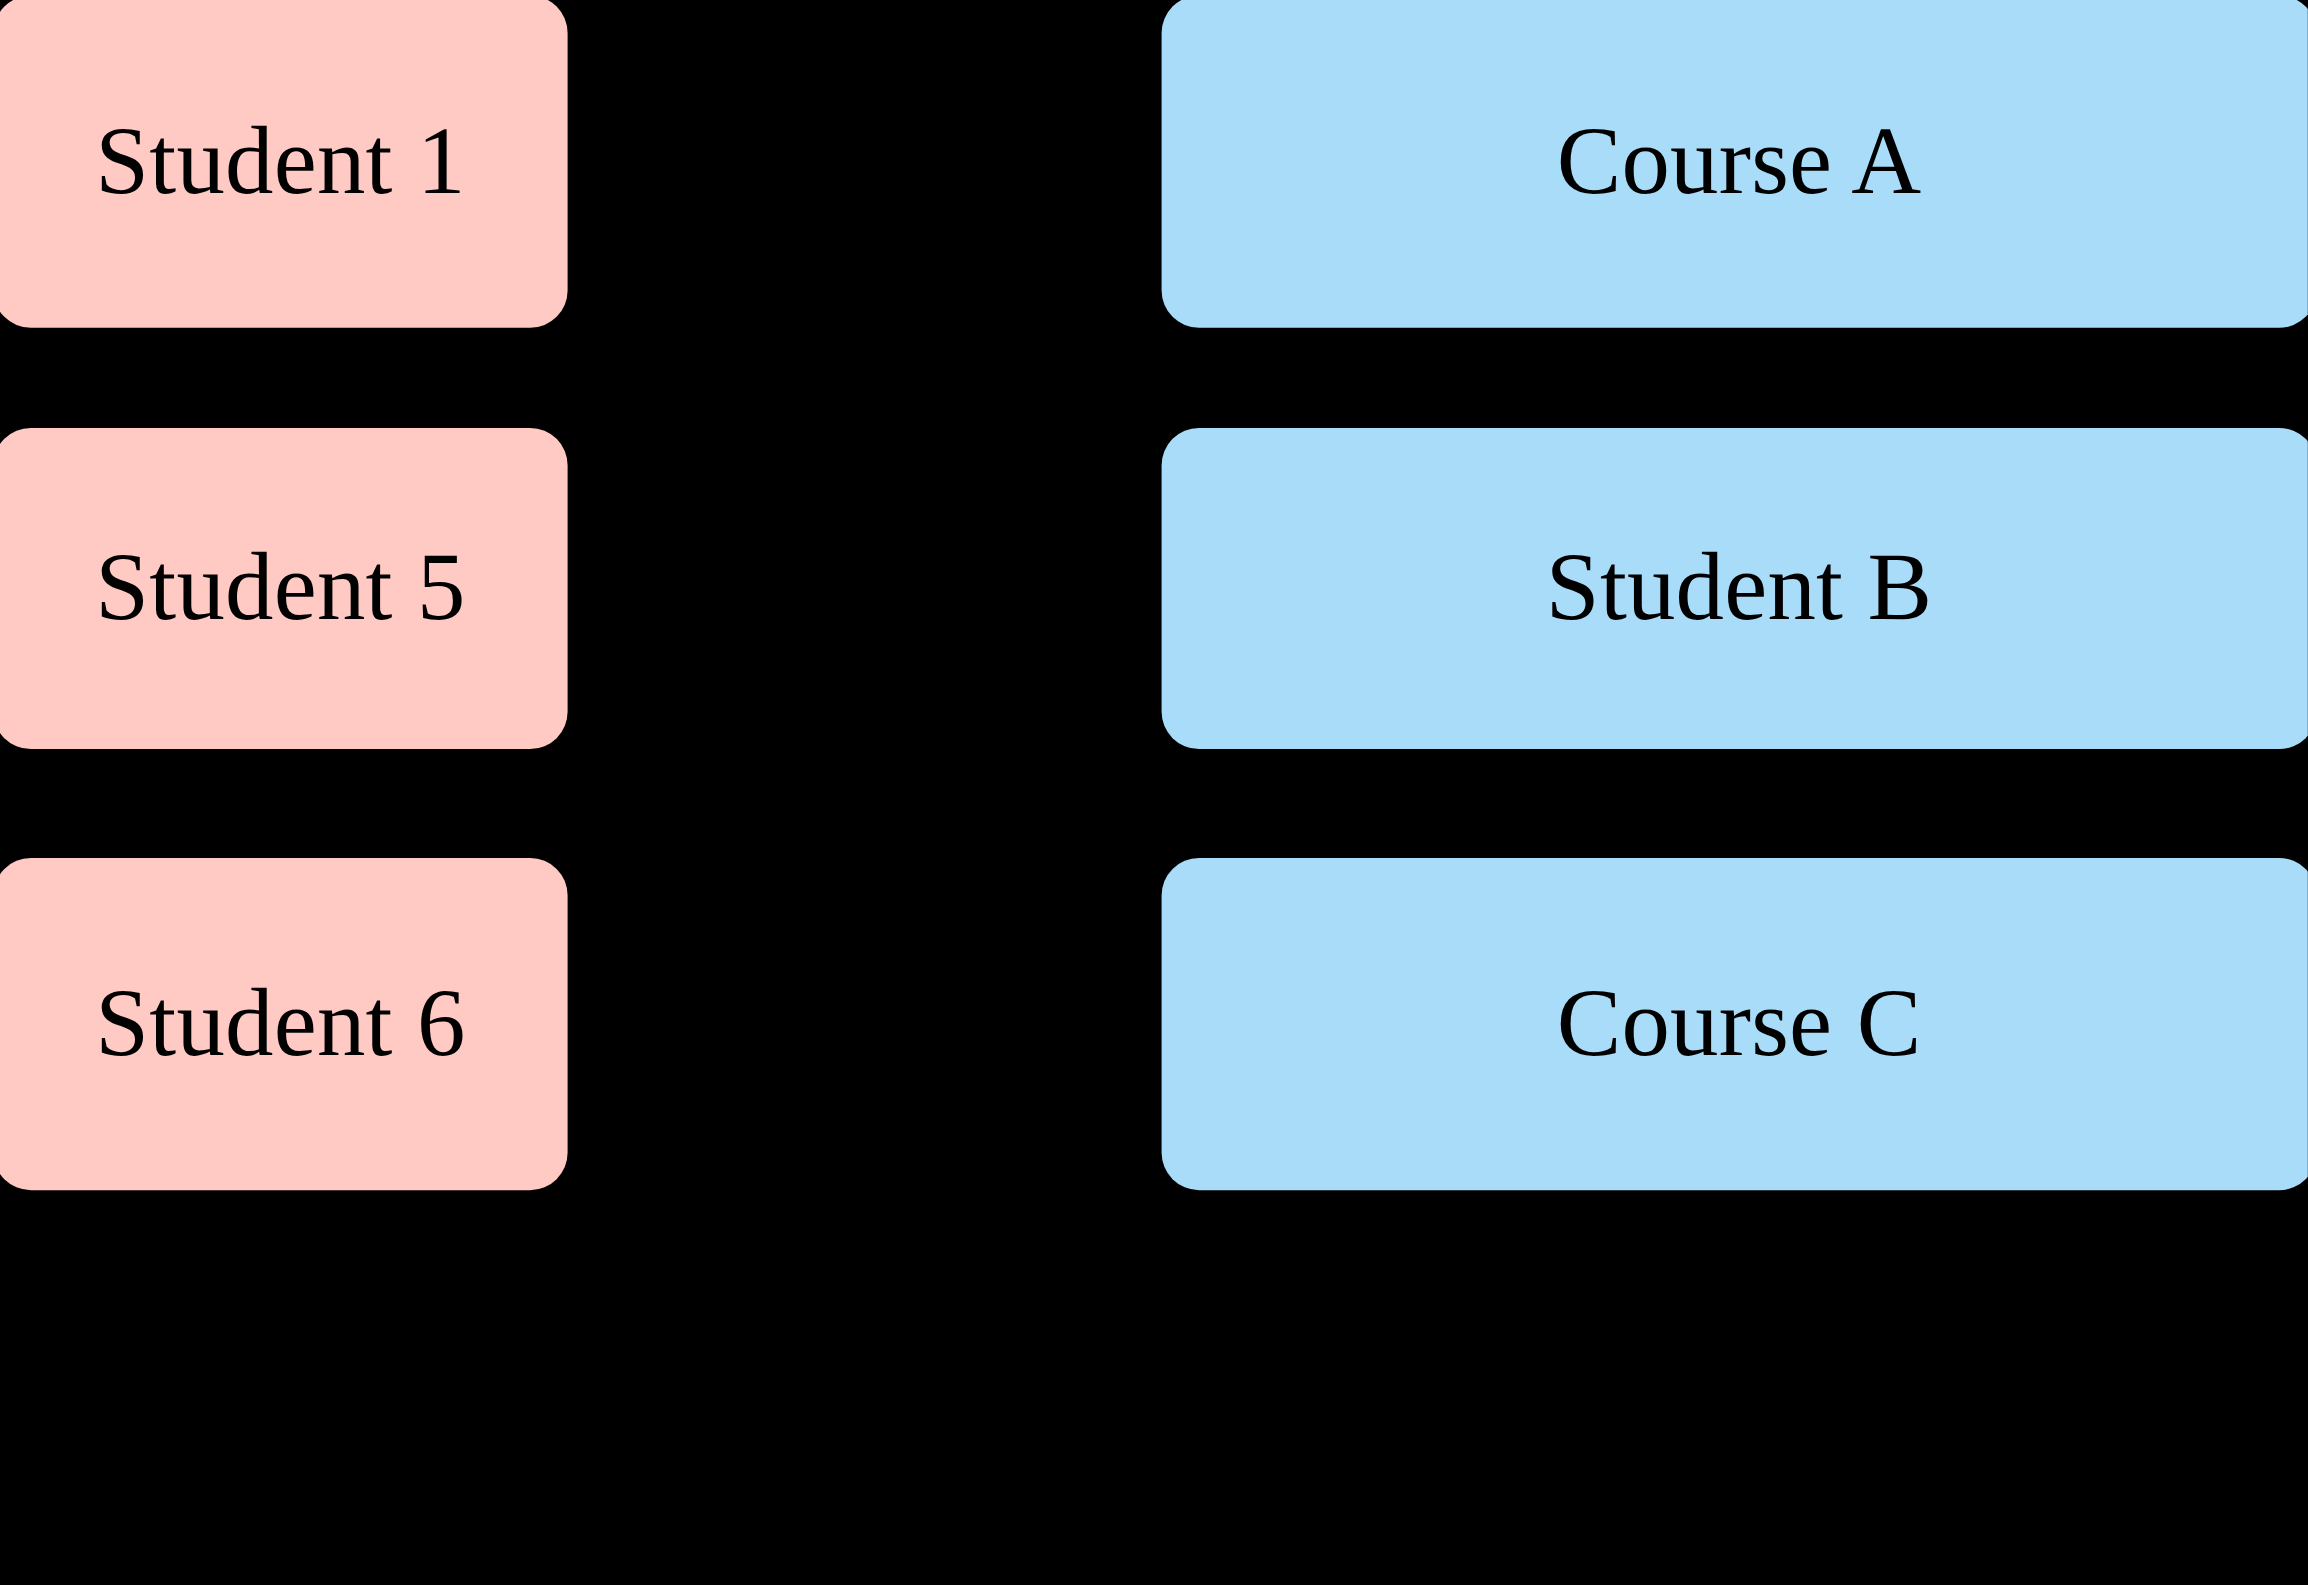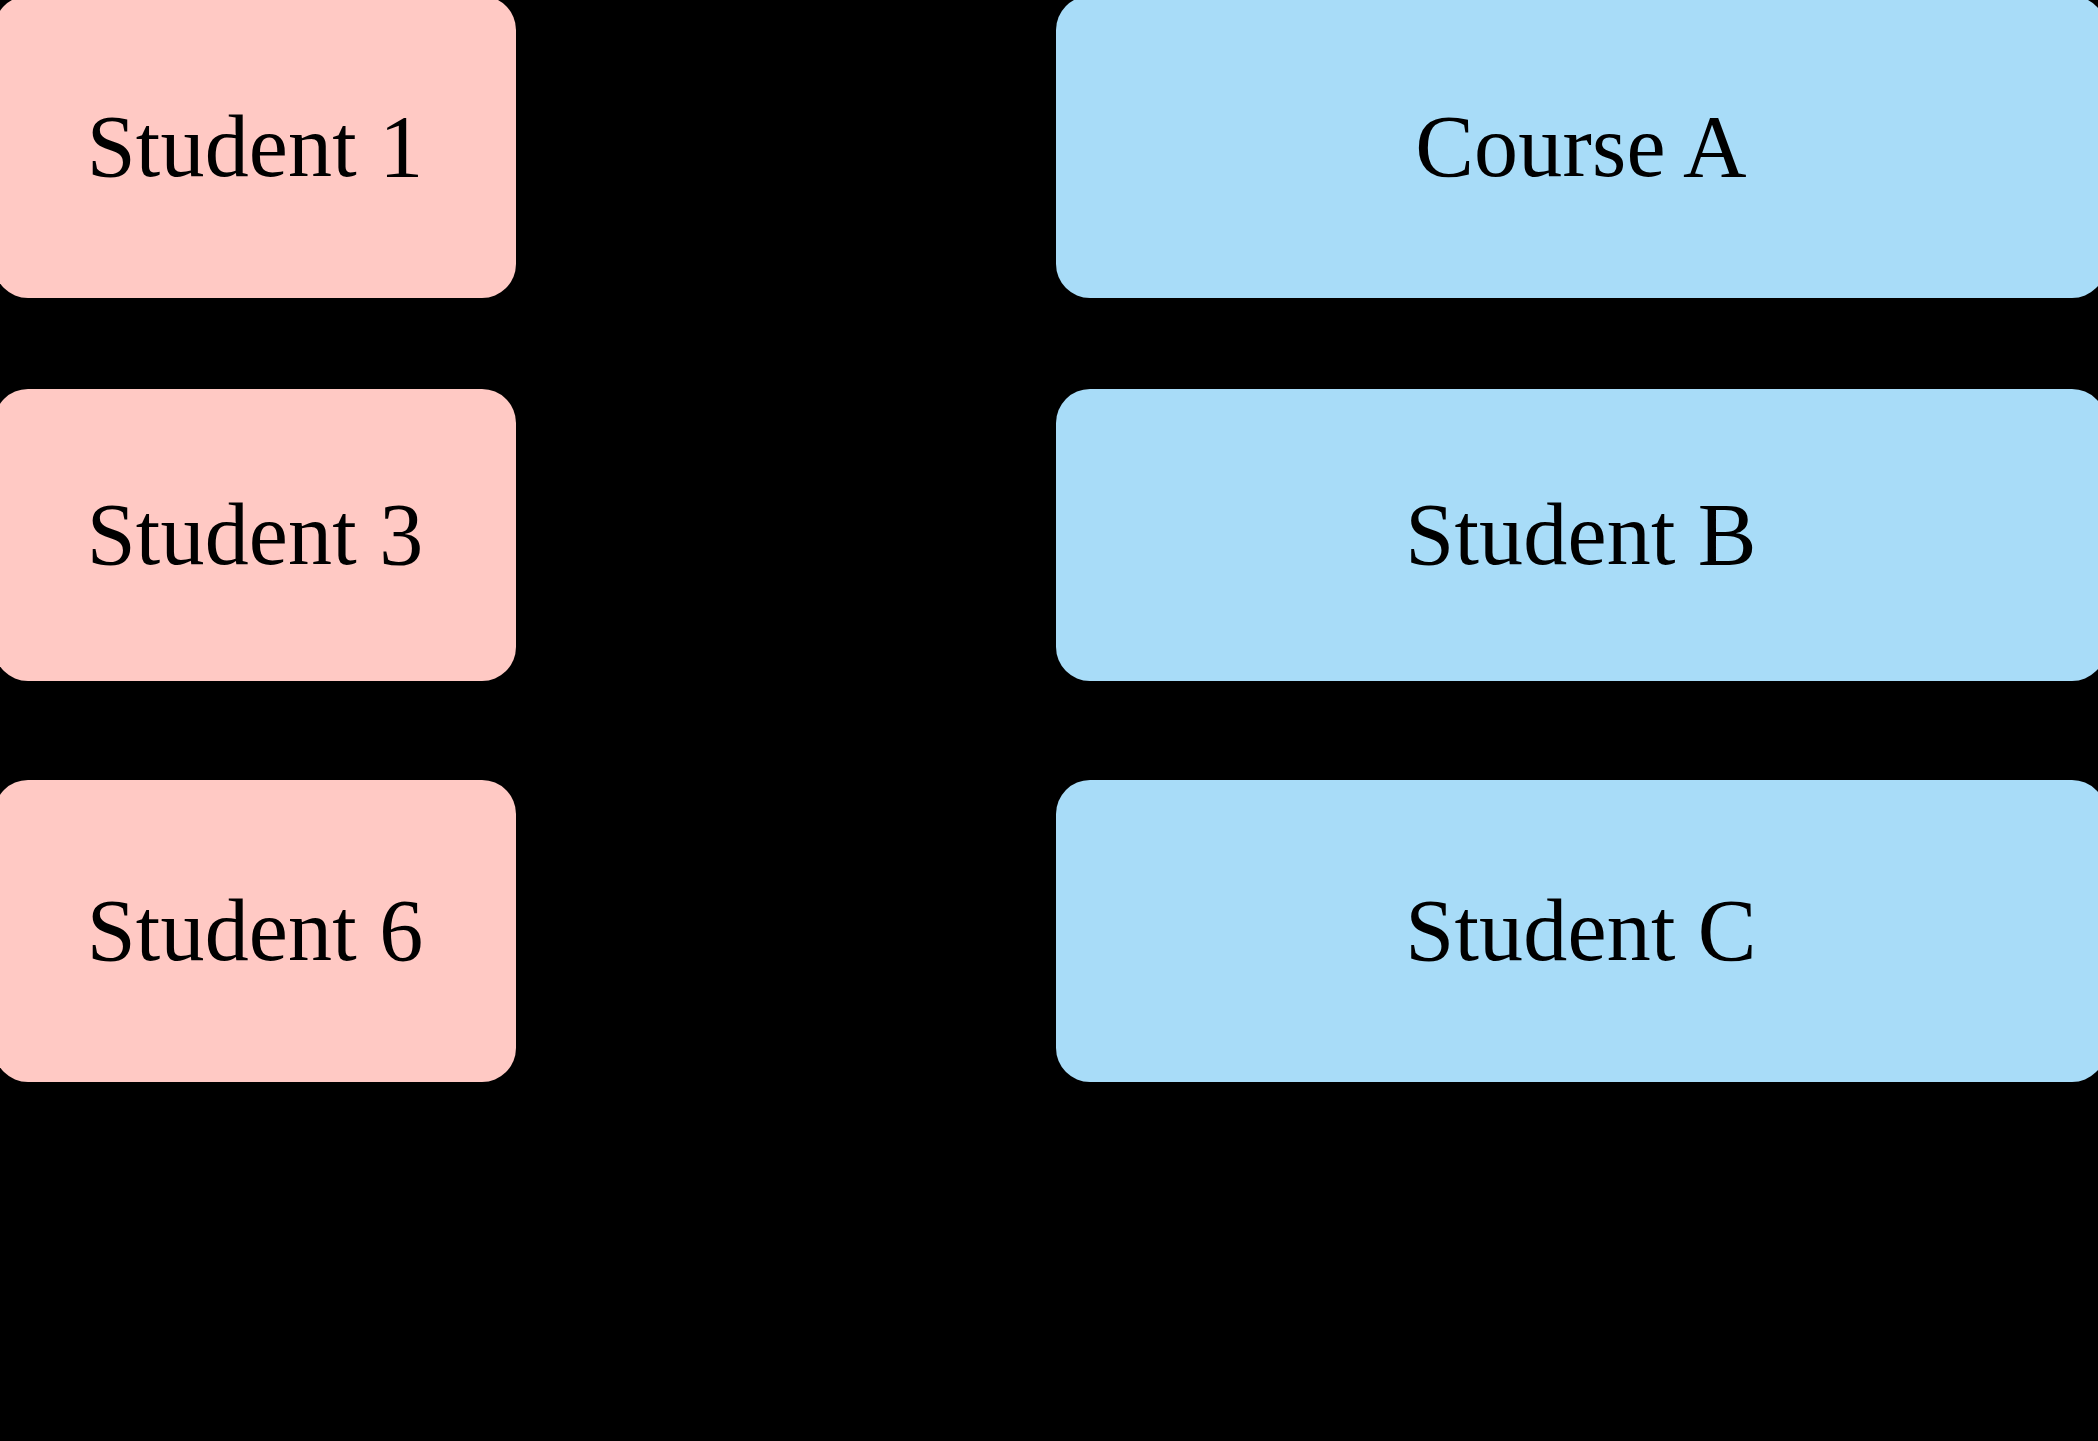--- a/index.html
+++ b/index.html
@@ -79,32 +79,32 @@
     <g>
       <line x1="1430" y1="1252" x2="528" y2="1252" stroke="#000" stroke-width="9" marker-end="url(#ahbig)"></line>
     </g>
   </svg>
 
   <div class="node student" id="node-student-1">
     <span class="node-label">Student 1</span>
   </div>
 
   <div class="node student" id="node-student-2">
-    <span class="node-label">Student 3</span>
+    <span class="node-label">Student 5</span>
   </div>
 
   <div class="node student" id="node-student-3">
     <span class="node-label">Student 6</span>
   </div>
 
   <div class="node course" id="node-course-a">
     <span class="node-label">Course A</span>
   </div>
 
   <div class="node course" id="node-course-b">
     <span class="node-label">Student B</span>
   </div>
 
   <div class="node course" id="node-course-c">
-    <span class="node-label">Student C</span>
+    <span class="node-label">Course C</span>
   </div>
 
 </div>
 
 </body></html>

